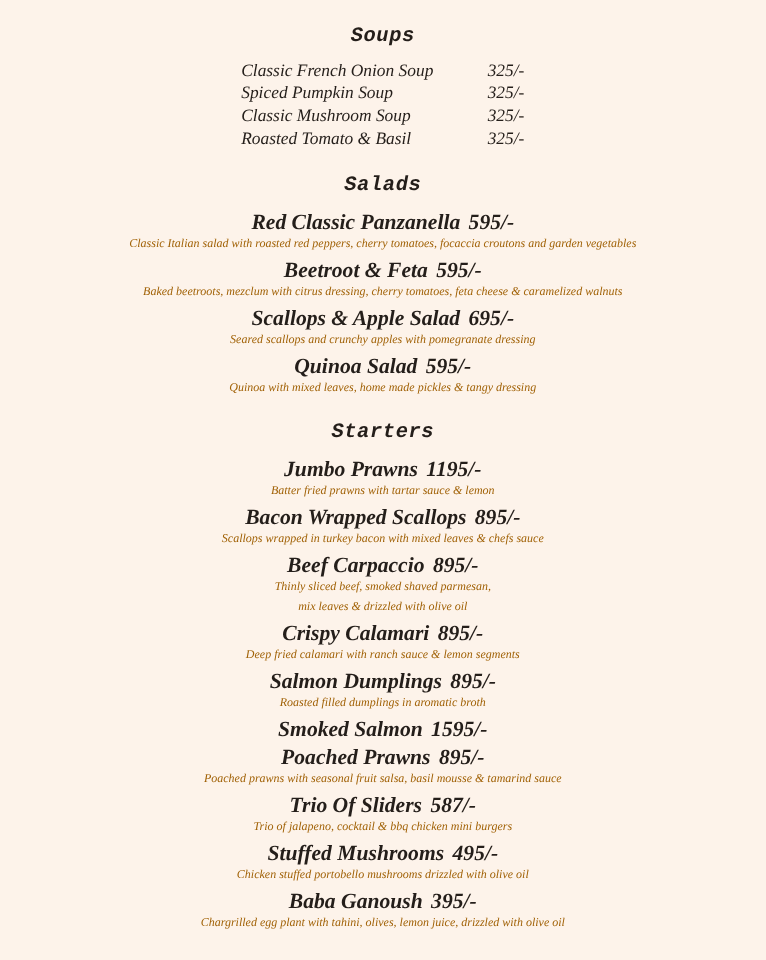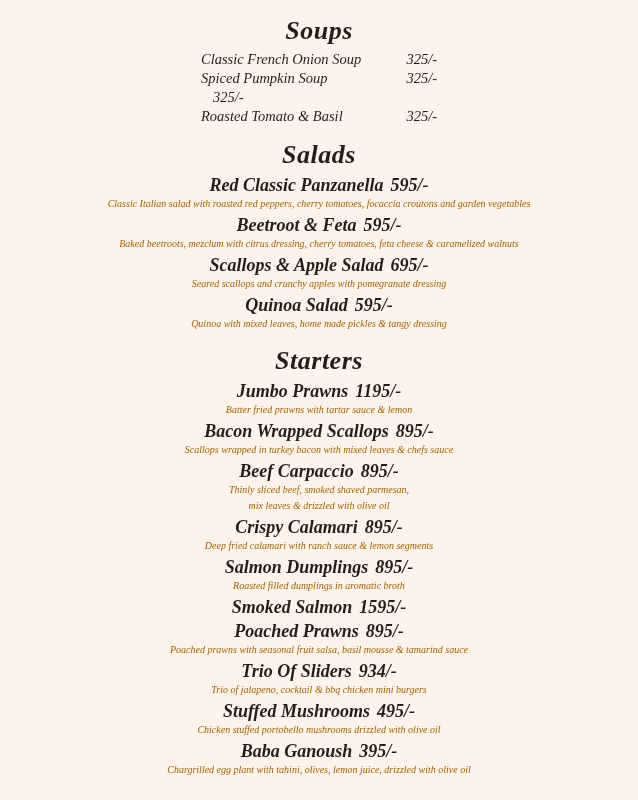--- a/index.html
+++ b/index.html
@@ -17,24 +17,25 @@
     background: #fdf3ea;
     color: #241e1a;
     font-family: "Liberation Serif", serif;
     font-style: italic;
     text-align: center;
   }
   .menu-section { margin: 0; }
   .menu-section + .menu-section { margin-top: 14px; }
   .section-title {
     margin: 0 0 4px 0;
-    font-size: 26px;
+    font-size: 17px;
     line-height: 30px;
     font-weight: bold;
     letter-spacing: 0.5px;
+    font-family: Liberation Mono, monospace;
   }
   
   .columns-list { width: 236px; margin: 0 auto; }
   .soup-row {
     display: flex;
     justify-content: space-between;
     align-items: center;
     line-height: 19px;
     font-size: 14.5px;
   }
@@ -67,20 +68,21 @@
     <span class="soup-name">Classic French Onion Soup</span>
     <span class="soup-price">325/-</span>
   </div>
 
   <div class="soup-row">
     <span class="soup-name">Spiced Pumpkin Soup</span>
     <span class="soup-price">325/-</span>
   </div>
 
   <div class="soup-row">
+    <span class="soup-name">Classic Mushroom Soup</span>
     <span class="soup-price">325/-</span>
   </div>
 
   <div class="soup-row">
     <span class="soup-name">Roasted Tomato &amp; Basil</span>
     <span class="soup-price">325/-</span>
   </div>
 </div>
   </section>
 
@@ -164,21 +166,21 @@
 
   <div class="menu-item">
     <div class="item-line">
       <span class="item-name">Poached Prawns</span><span class="item-price">895/-</span>
     </div>
     <div class="item-desc">Poached prawns with seasonal fruit salsa, basil mousse &amp; tamarind sauce</div>
   </div>
 
   <div class="menu-item">
     <div class="item-line">
-      <span class="item-name">Trio Of Sliders</span><span class="item-price">934/-</span>
+      <span class="item-name">Trio Of Sliders</span><span class="item-price">587/-</span>
     </div>
     <div class="item-desc">Trio of jalapeno, cocktail &amp; bbq chicken mini burgers</div>
   </div>
 
   <div class="menu-item">
     <div class="item-line">
       <span class="item-name">Stuffed Mushrooms</span><span class="item-price">495/-</span>
     </div>
     <div class="item-desc">Chicken stuffed portobello mushrooms drizzled with olive oil</div>
   </div>

